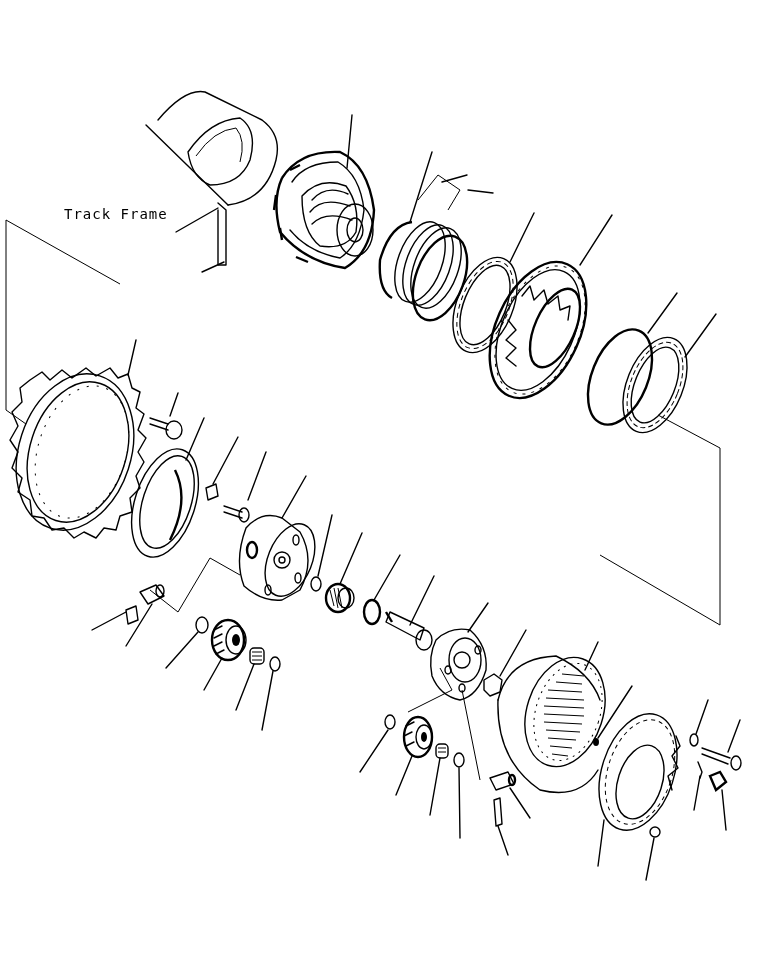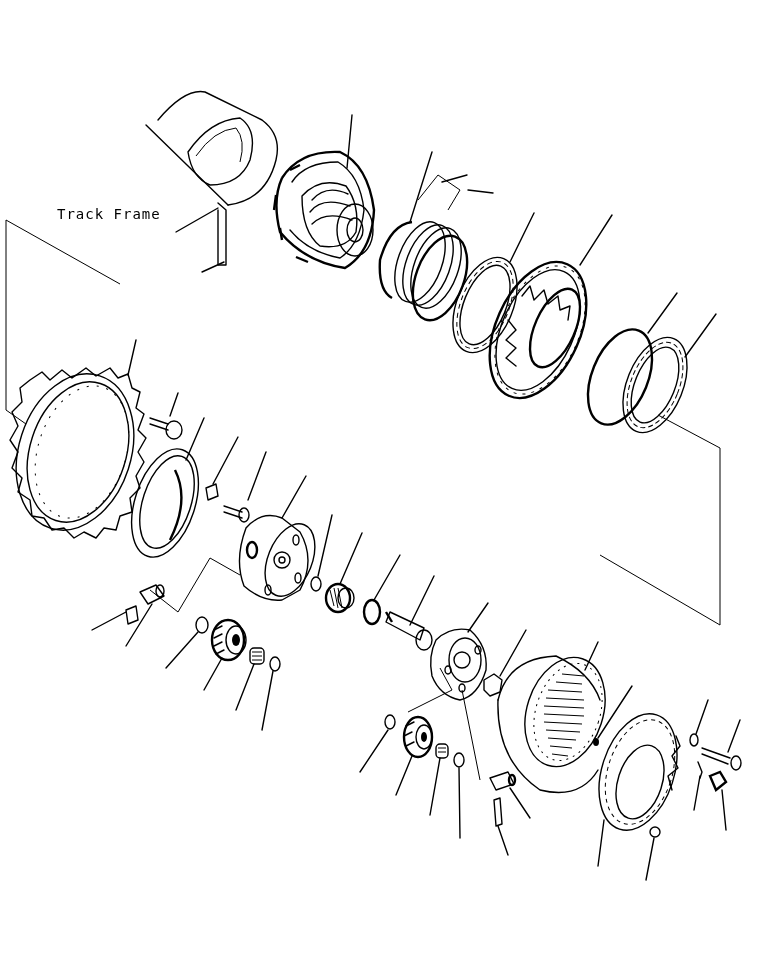--- a/index.html
+++ b/index.html
@@ -235,14 +235,14 @@
       <path class="ln" d="M702 748 L730 758 M702 754 L728 764"></path>
       <ellipse class="ln" cx="736" cy="763" rx="5" ry="7"></ellipse>
       <path class="ln" d="M728 752 L740 720"></path>
       <path class="ln" d="M698 762 L702 772 L700 778"></path>
       <path class="ln" d="M700 776 L694 810"></path>
       <path class="lb" d="M710 776 L720 772 L726 782 L716 790 Z"></path>
       <path class="ln" d="M722 790 L726 830"></path>
     </g>
   </svg>
 
-  <div class="label" style="left:57px; top:206px;">Track Frame</div>
+  <div class="label" style="left:64px; top:206px;">Track Frame</div>
 </div>
 
 </body></html>

